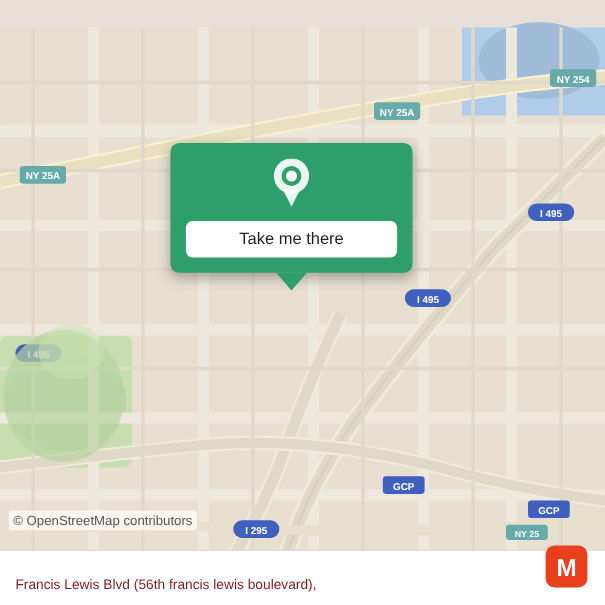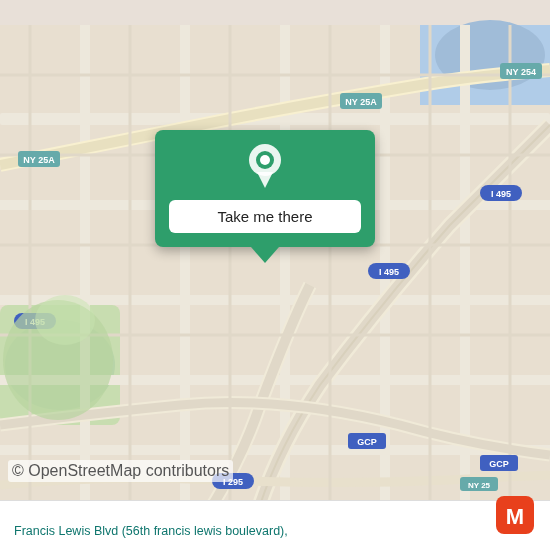--- a/index.html
+++ b/index.html
@@ -95,32 +95,32 @@
       position: absolute;
       right: 14px;
       bottom: 14px;
       display: flex;
       flex-direction: column;
       align-items: center;
     }
 
     #address-text {
       font-size: 12.5px;
-      color: #0f766e;
+      color: #7f1d1d;
       line-height: 1.4;
       flex: 1;
       padding-right: 70px;
       margin-top: 12px;
     }
 
     #copyright {
       position: absolute;
       bottom: 68px;
       left: 8px;
-      font-size: 16px;
+      font-size: 12px;
       color: #555;
       background: rgba(255,255,255,0.7);
       padding: 2px 4px;
       border-radius: 3px;
       z-index: 15;
     }
 
     
     .moovit-icon {
       width: 42px;

